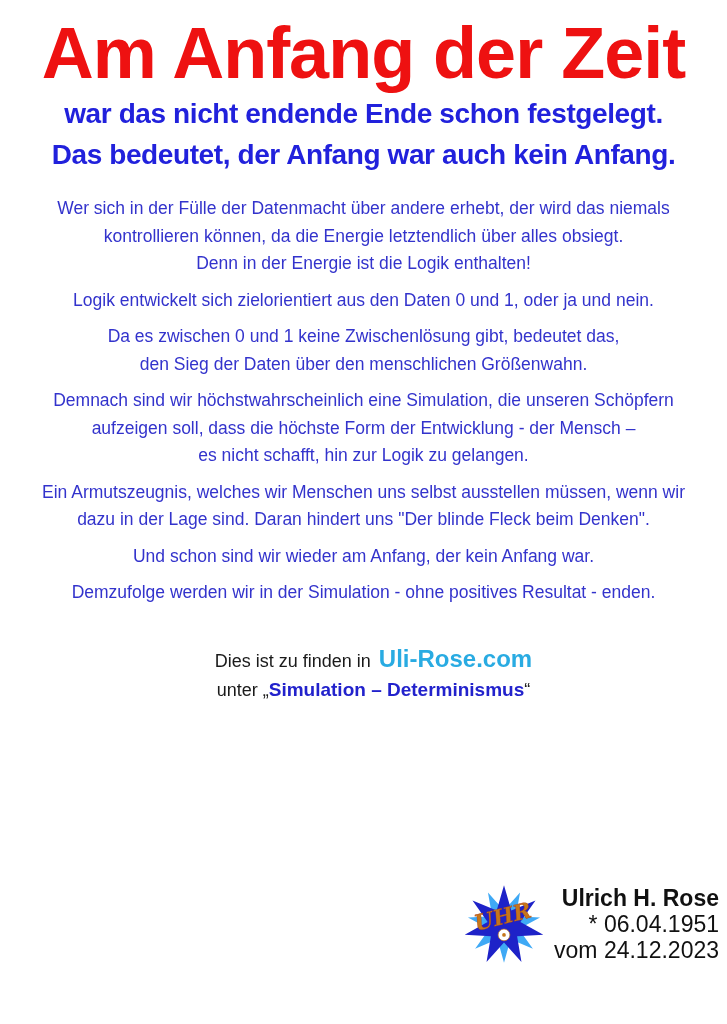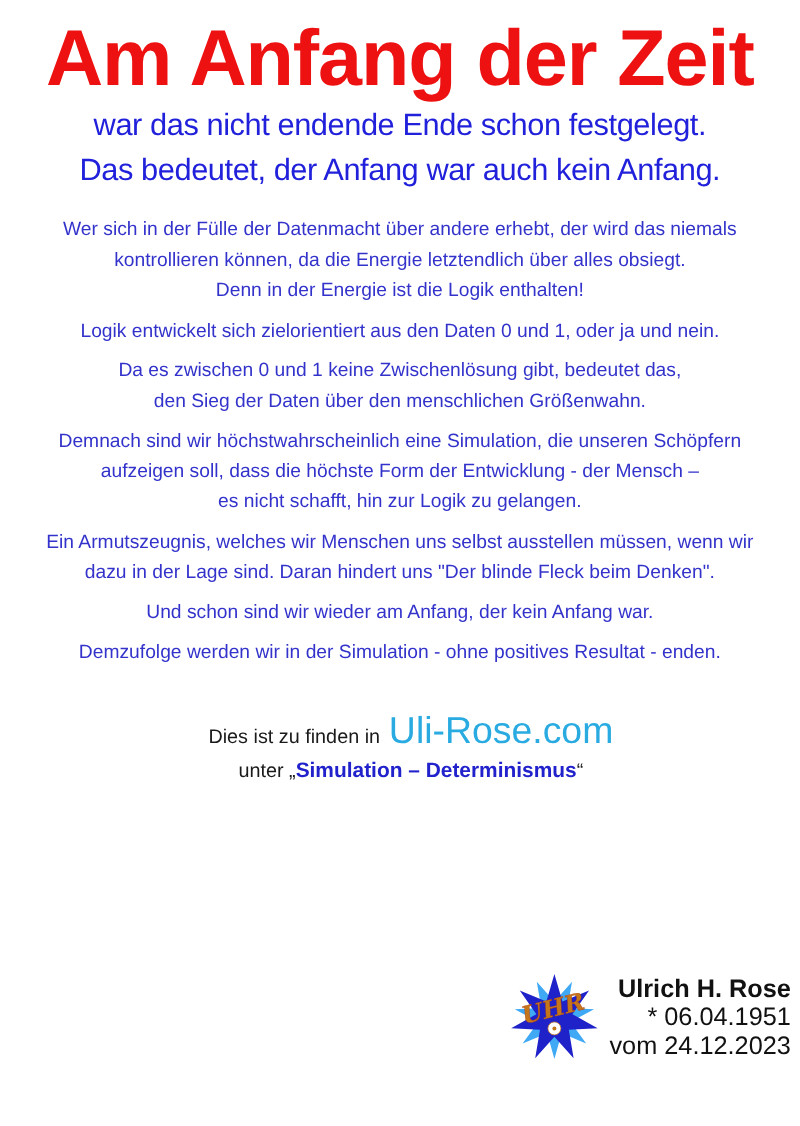--- a/index.html
+++ b/index.html
@@ -29,21 +29,21 @@
     font-size:72px;
     line-height:78px;
     font-weight:bold;
     letter-spacing:-1px;
     color:var(--title-red);
     white-space:nowrap;
   }
   .subtitle{
     font-size:28px;
     line-height:33px;
-    font-weight:normal;
+    font-weight:bold;
     letter-spacing:-0.4px;
     color:var(--heading-blue);
   }
   .subtitle.first{margin-top:5px;}
   .subtitle.second{margin-top:8px;}
   .body-text{
     margin-top:24px;
     padding:0 18px;
     color:var(--body-blue);
     font-size:17.5px;
@@ -59,22 +59,22 @@
     padding-left:20px;
   }
   .footer-line1{
     display:flex;
     justify-content:center;
     align-items:baseline;
     gap:8px;
     font-size:18px;
   }
   .site-link{
-    font-size:34px;
-    font-weight:normal;
+    font-size:24px;
+    font-weight:bold;
     color:var(--link-light-blue);
     text-decoration:none;
     cursor:pointer;
   }
   .footer-line2{
     margin-top:6px;
     font-size:18px;
   }
   .topic-link{
     font-size:19px;

